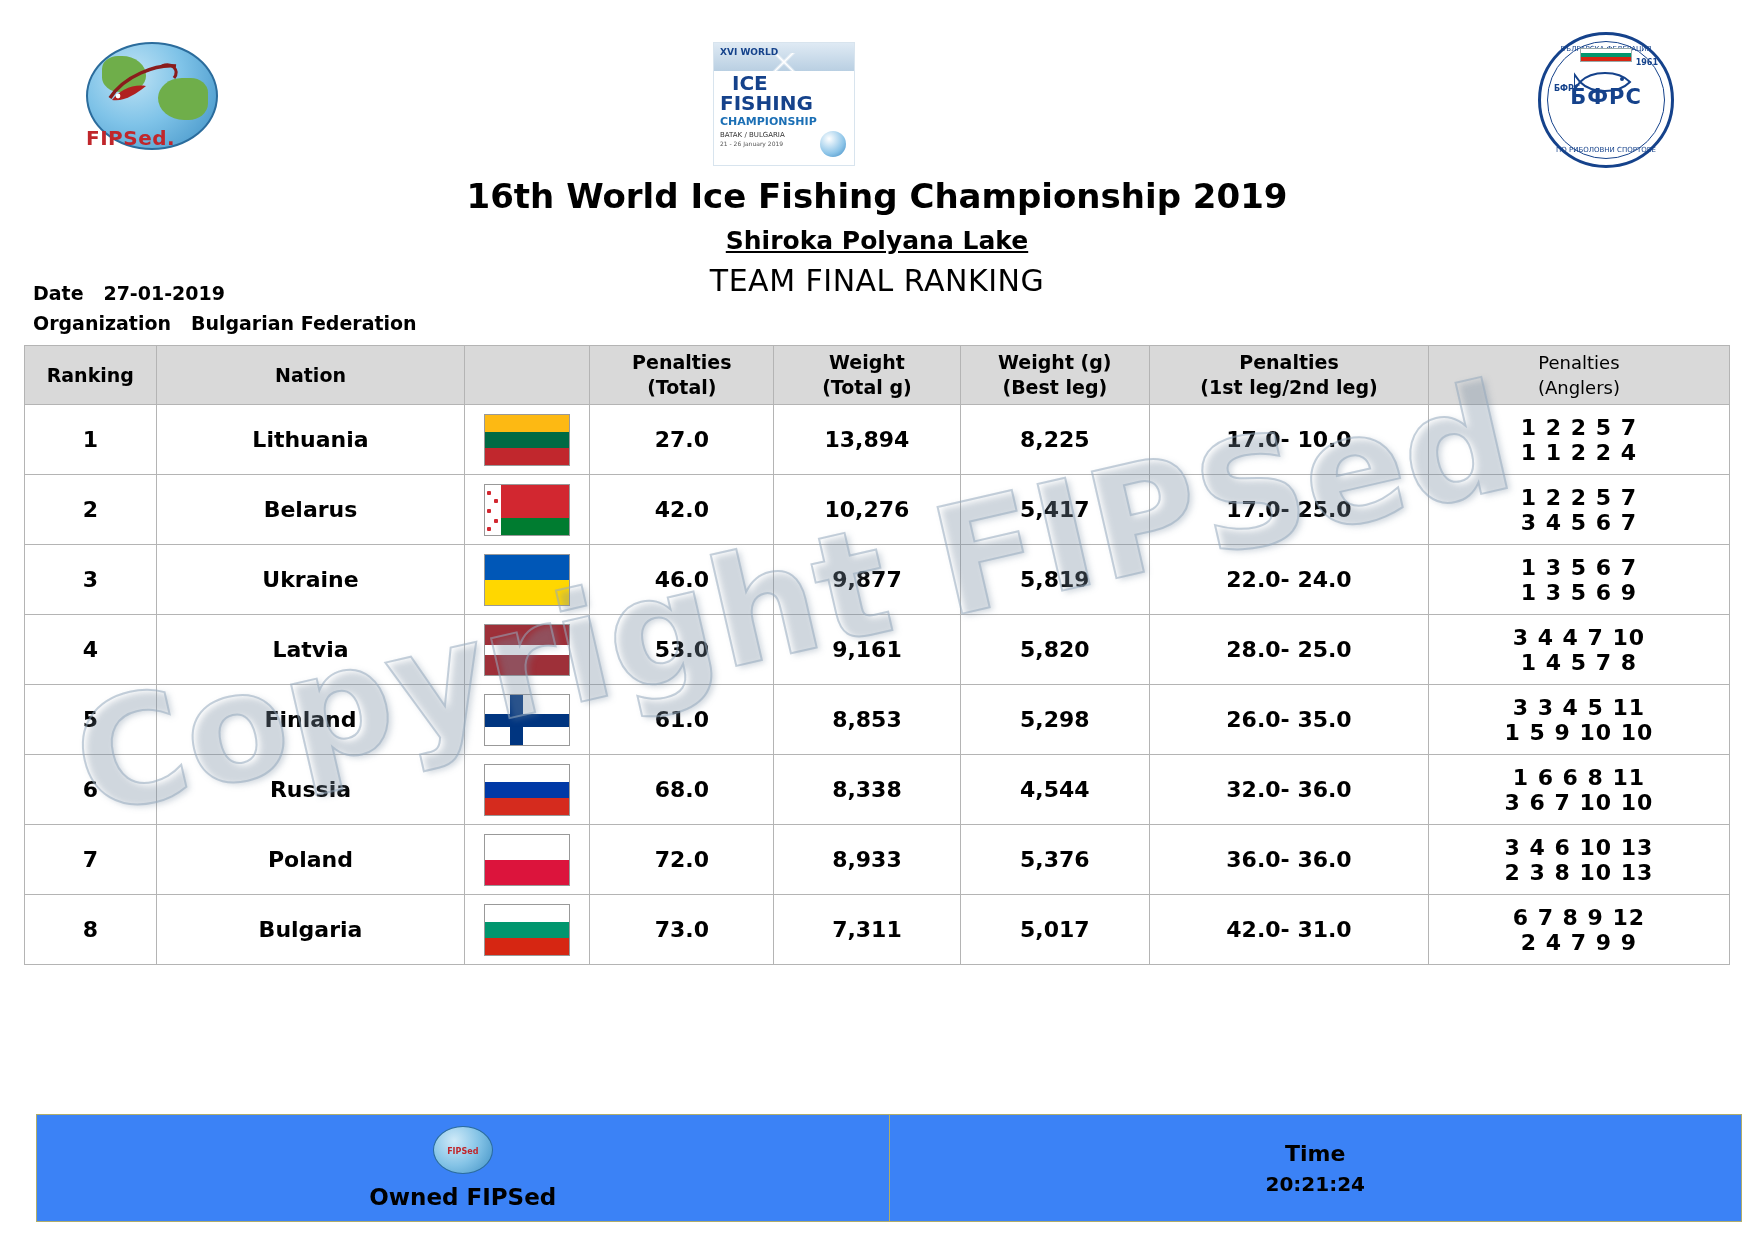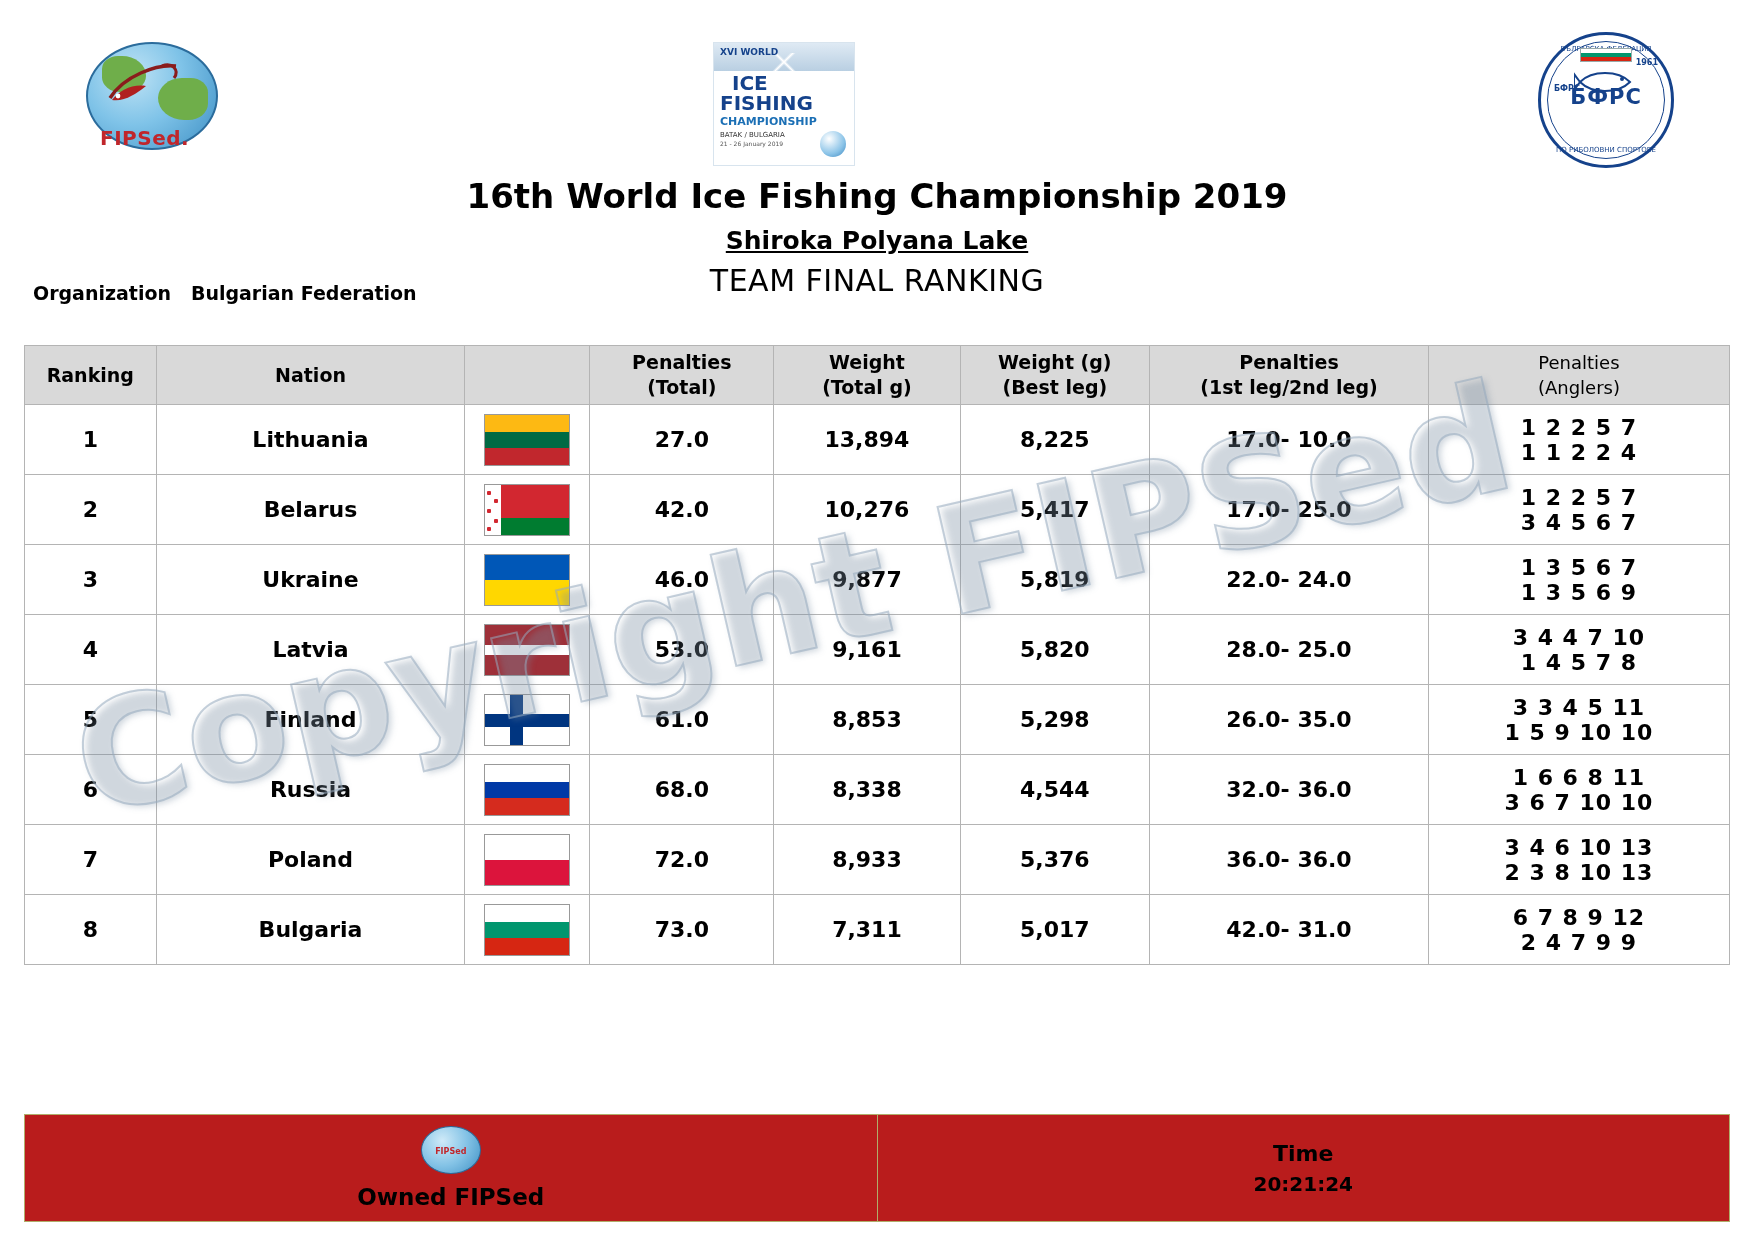--- a/index.html
+++ b/index.html
@@ -58,21 +58,21 @@
   .globe-fish {
     position: absolute;
     left: 24px;
     top: 16px;
     width: 84px;
     height: 64px;
     z-index: 3;
   }
   .fipsed-word {
     position: absolute;
-    left: 22px;
+    left: 8px;
     bottom: 16px;
     z-index: 4;
     font: bold 20px "DejaVu Sans", sans-serif;
     color: #c0262b;
     letter-spacing: 0.5px;
   }
 
   .logo-champ {
     position: absolute;
     left: 713px;
@@ -316,28 +316,28 @@
   .fl-fi:after {
     content: ""; position: absolute; top: 0; bottom: 0; left: 25px; width: 13px; background: #003580;
   }
   .fl-ru { background: linear-gradient(to bottom, #ffffff 0 33.3%, #0039a6 33.3% 66.6%, #d52b1e 66.6% 100%); }
   .fl-pl { background: linear-gradient(to bottom, #ffffff 0 50%, #dc143c 50% 100%); }
   .fl-bg { background: linear-gradient(to bottom, #ffffff 0 33.3%, #00966e 33.3% 66.6%, #d62612 66.6% 100%); }
 
   
   .footer {
     position: absolute;
-    left: 24px;
+    left: 36px;
     bottom: 18px;
     width: 1706px;
     border: 1px solid #b0ad6a;
     display: flex;
     height: 108px;
     box-sizing: border-box;
-    background: #b91c1c;
+    background: #3b82f6;
   }
   .footer-cell {
     flex: 1 1 0;
     border-right: 1px solid #b0ad6a;
     display: flex;
     flex-direction: column;
     align-items: center;
     justify-content: center;
   }
   .footer-cell:last-child { border-right: none; }
@@ -427,20 +427,25 @@
     <div class="bfrs-year">1961</div>
     <div class="bfrs-bottom-text">ПО РИБОЛОВНИ СПОРТОВЕ</div>
   </div>
 </div>
 
 <div class="title-main">16th World Ice Fishing Championship 2019</div>
 <div class="title-sub">Shiroka Polyana Lake</div>
 <div class="title-rank">TEAM FINAL RANKING</div>
 
 <div class="meta">
+  <div>
+    <span>Date</span>
+    &nbsp;
+    <span class="val">27-01-2019</span>
+  </div>
   <div>
     <span>Organization</span>
     &nbsp;
     <span class="val">Bulgarian Federation</span>
   </div>
 </div>
 
 <div class="table-wrap">
   <table class="rank">
     <colgroup>

